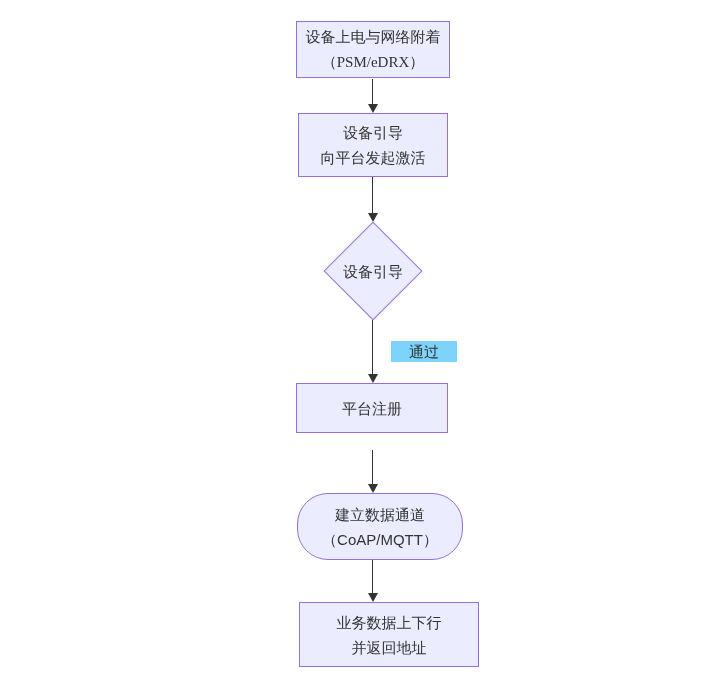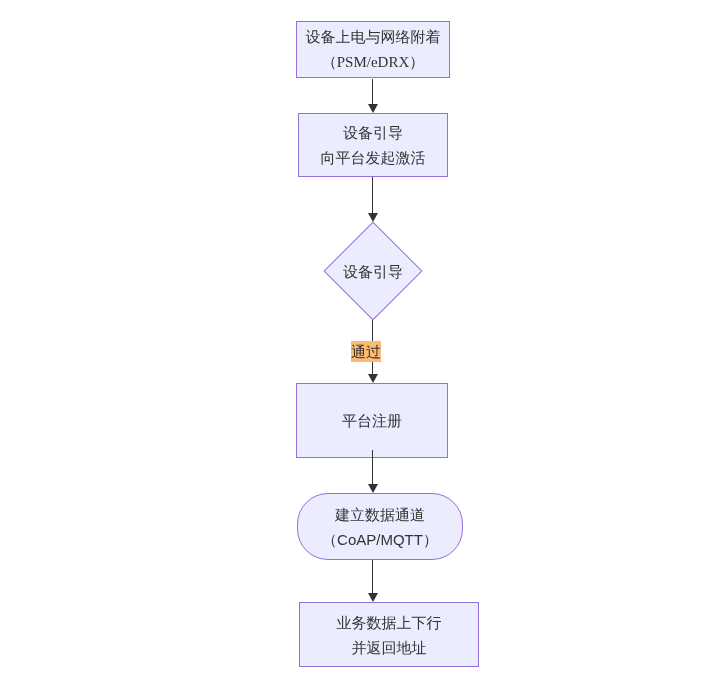--- a/index.html
+++ b/index.html
@@ -54,30 +54,31 @@
     position: absolute;
     left: 323px;
     top: 259px;
     width: 100px;
     text-align: center;
     font-size: 15px;
     line-height: 25px;
   }
   .edge-label {
     position: absolute;
-    background: #fdba74;
+    background: #7dd3fc;
     font-size: 15px;
     line-height: 21px;
-    padding: 0 0;
+    padding: 0 18px;
     white-space: nowrap;
+    margin-left: 40px;
   }
   
   .n1 { left: 296px; top: 21px;  width: 154px; height: 57px; font-family: Liberation Serif, serif; }
   .n2 { left: 298px; top: 113px; width: 150px; height: 64px; }
-  .n4 { left: 296px; top: 383px; width: 152px; height: 75px; }
+  .n4 { left: 296px; top: 383px; width: 152px; height: 50px; }
   .n5 { left: 297px; top: 493px; width: 166px; height: 67px; border-radius: 31px; }
   .n6 { left: 299px; top: 602px; width: 180px; height: 65px; }
   
   .l1 { left: 372px; top: 79px;  height: 25px; }
   .l2 { left: 372px; top: 177px; height: 36px; }
   .l3 { left: 372px; top: 320px; height: 54px; }
   .l4 { left: 372px; top: 450px; height: 34px; }
   .l5 { left: 372px; top: 560px; height: 33px; }
   .h1 { left: 368px; top: 104px; }
   .h2 { left: 368px; top: 213px; }

